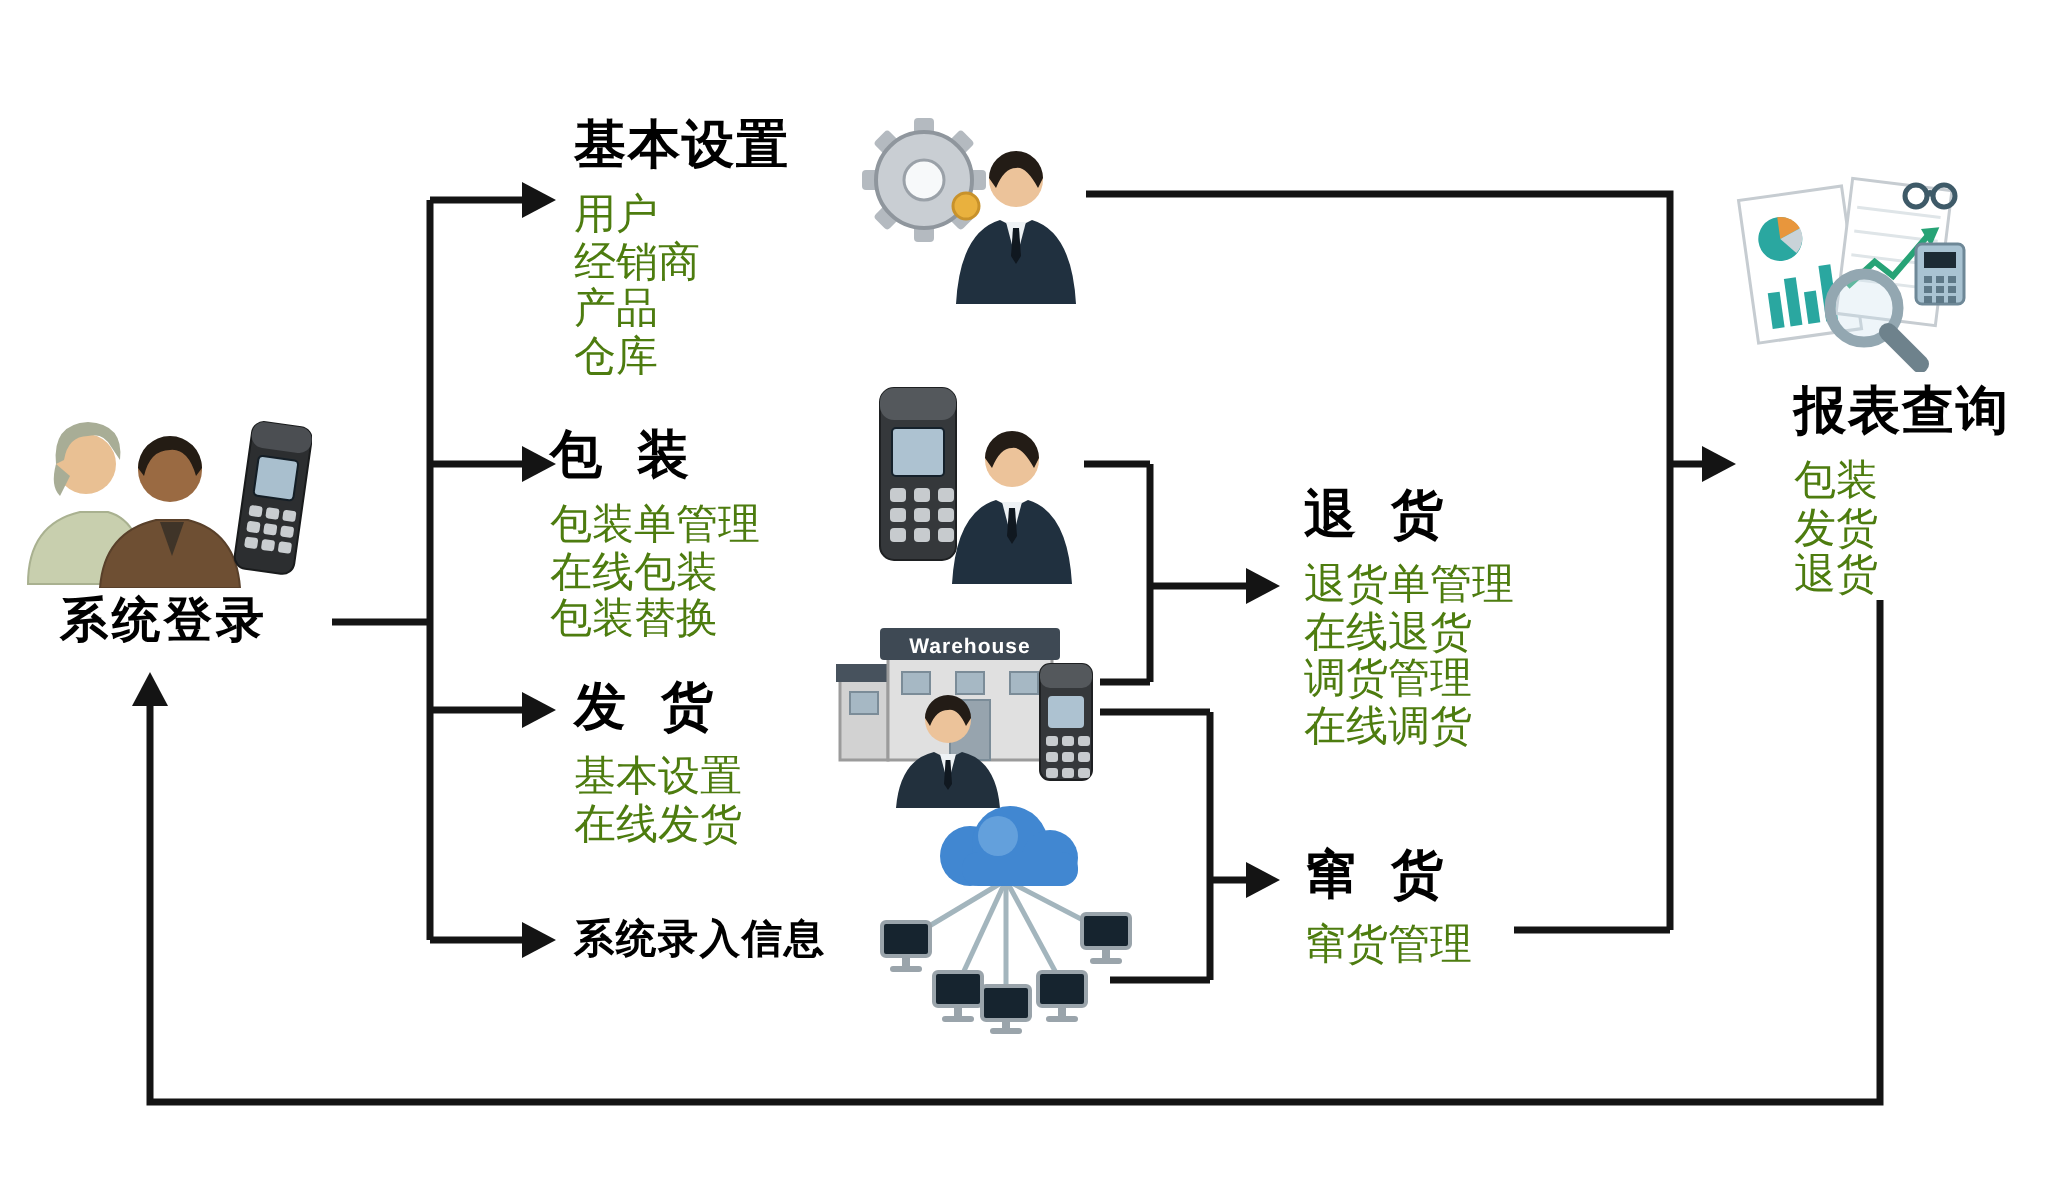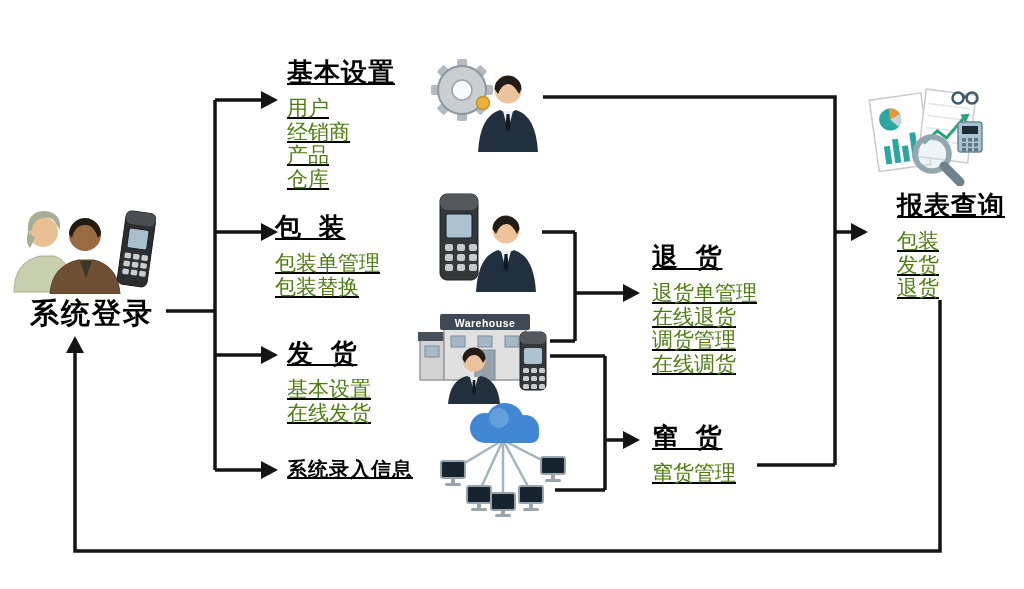--- a/index.html
+++ b/index.html
@@ -1,24 +1,24 @@
 <!DOCTYPE html>
 <html><head>
 <meta charset="utf-8">
 <style>
   * { margin:0; padding:0; box-sizing:border-box; }
   html,body { background:#ffffff; }
   body { font-family:"Liberation Sans", sans-serif; color:#000; }
   .canvas { position:relative; width:1024px; height:589px; background:#fff; overflow:hidden; }
   .connectors { position:absolute; left:0; top:0; }
-  .block { position:absolute;text-decoration:underline; }
+  .block { position:absolute; }
   .heading { font-size:26px; font-weight:bold; letter-spacing:1px; white-space:pre; margin-bottom:6px; color:#000; }
   .heading-sm { font-size:20px; font-weight:bold; letter-spacing:1px; white-space:pre; color:#000; }
   .item { font-size:21px; line-height:23.5px; white-space:pre; color:#4d7c0f; }
-  .login-label { position:absolute; left:30px; top:294px; font-size:29px; font-weight:bold; letter-spacing:2px; white-space:pre; color:#000;text-align:center; }
+  .login-label { position:absolute; left:30px; top:294px; font-size:24px; font-weight:bold; letter-spacing:2px; white-space:pre; color:#000;text-align:center; }
   .icon { position:absolute; }
 </style>
 </head>
 <body>
 
 <div class="canvas">
 
   <svg class="connectors" width="1024" height="589" viewBox="0 0 1024 589">
     <g stroke="#141414" stroke-width="3.5" fill="none">
       <path d="M166 311 H215"></path>
@@ -83,20 +83,21 @@
     <div class="heading">基本设置</div>
     <div class="item">用户</div>
     <div class="item">经销商</div>
     <div class="item">产品</div>
     <div class="item">仓库</div>
   </div>
 
   <div class="block" style="left:275px;top:210px">
     <div class="heading">包  装</div>
     <div class="item">包装单管理</div>
+    <div class="item">在线包装</div>
     <div class="item">包装替换</div>
   </div>
 
   <div class="block" style="left:287px;top:336px">
     <div class="heading">发  货</div>
     <div class="item">基本设置</div>
     <div class="item">在线发货</div>
   </div>
 
   <div class="block" style="left:287px;top:456px">

